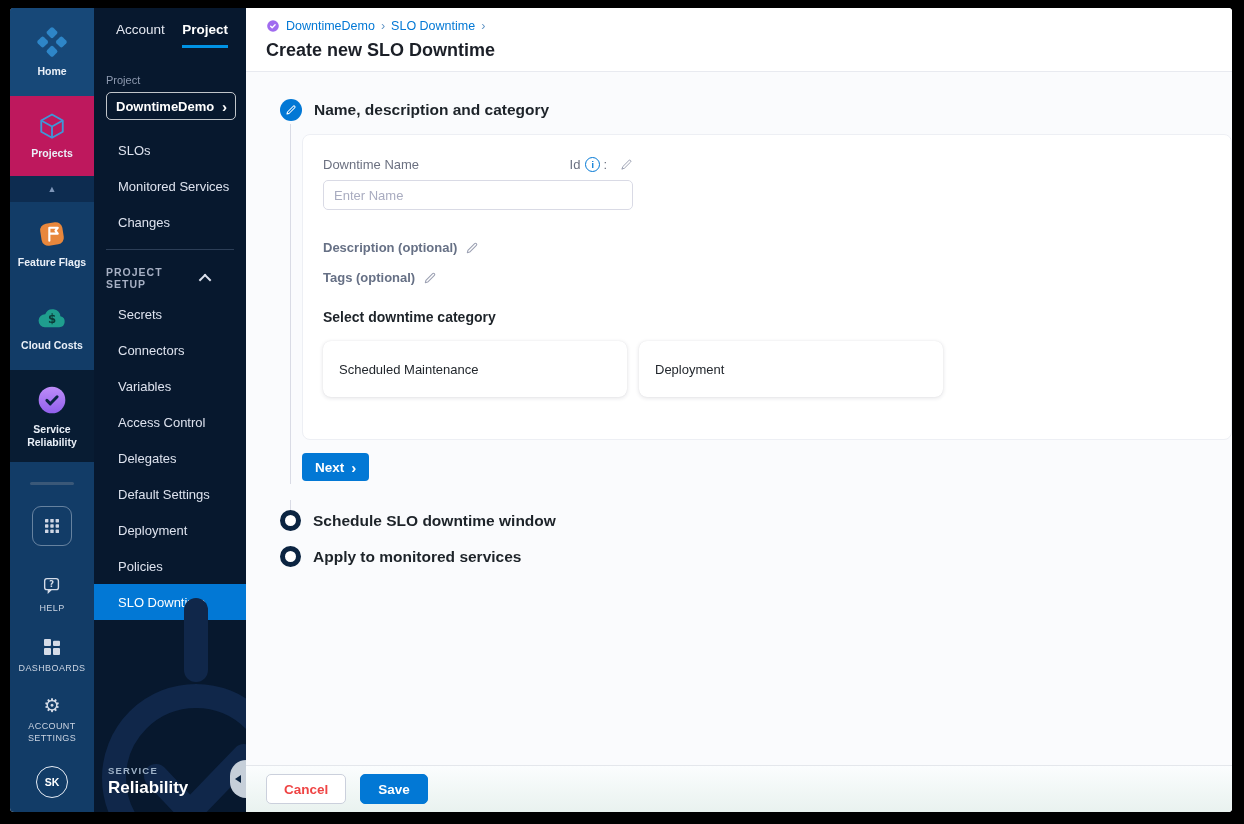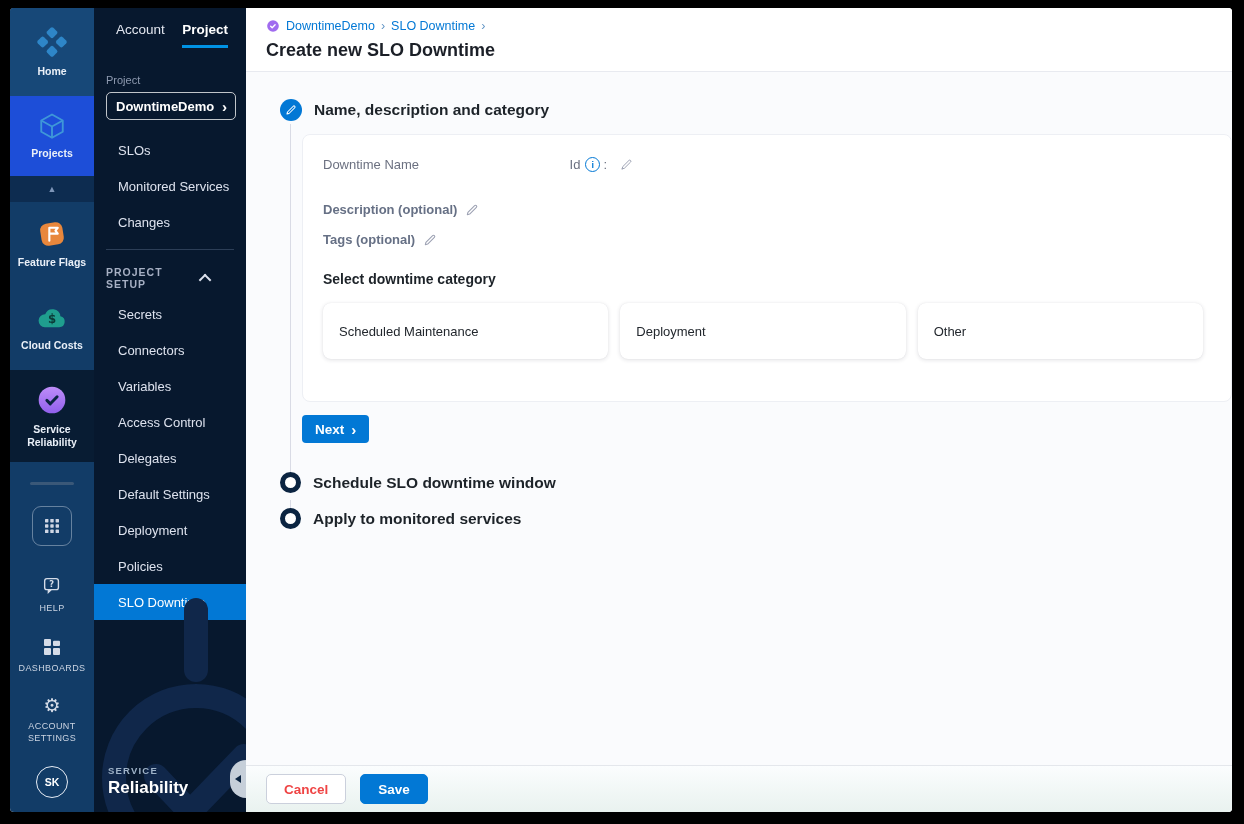--- a/index.html
+++ b/index.html
@@ -5,21 +5,21 @@
   html,body{margin:0;padding:0;background:#000;width:1244px;height:824px;overflow:hidden;
     font-family:"Liberation Sans","DejaVu Sans",sans-serif;-webkit-font-smoothing:antialiased;}
   .app{position:absolute;left:10px;top:8px;width:1222px;height:804px;border-radius:4px;
     overflow:hidden;display:flex;background:#fff;}
 
   
   .rail{width:84px;flex:0 0 84px;background:#123C67;display:flex;flex-direction:column;color:#E6EBF3;}
   .rail-tile{display:flex;flex-direction:column;align-items:center;justify-content:center;text-align:center;cursor:pointer;}
   .rail-tile .lbl{font-size:10.5px;font-weight:700;color:#EAF0F8;margin-top:6px;line-height:1.25;}
   .tile-top{background:#174878;height:88px;}
-  .tile-top2{background:#1d4ed8;height:80px;}
+  .tile-top2{background:#be185d;height:80px;}
   .scroll-strip{height:26px;background:#0D2C50;display:flex;align-items:center;justify-content:center;
     color:#7E96B8;font-size:9px;cursor:pointer;}
   .tile-mod{height:84px;}
   .tile-active{background:#081C33;height:92px;}
   .dash-wrap{height:42px;display:flex;align-items:center;justify-content:center;}
   .dash{width:44px;height:3px;border-radius:2px;background:#3A5878;}
   .grid-btn{width:38px;height:38px;margin:2px auto 0;border:1px solid rgba(207,214,228,.45);border-radius:9px;
     display:flex;align-items:center;justify-content:center;cursor:pointer;}
   .rail-bottom{margin-top:auto;display:flex;flex-direction:column;align-items:center;padding-bottom:14px;}
   .rail-mini{display:flex;flex-direction:column;align-items:center;margin-top:22px;cursor:pointer;}
@@ -341,20 +341,21 @@
             <span>Id</span>
             <span class="info-dot">i</span>
             <span class="colon">:</span>
             <span class="pencil-gray">
               <svg width="13" height="13" viewBox="0 0 24 24" fill="none" stroke="currentColor" stroke-width="1.8" stroke-linecap="round" stroke-linejoin="round">
                 <path d="M4 20l1-4L16.5 4.5a2 2 0 0 1 3 3L8 19l-4 1z"></path>
               </svg>
             </span>
           </span>
         </div>
+        <input class="text-input" type="text" placeholder="Enter Name" style="">
 
         <div class="opt-row" style="margin-top:30px;">
           <span class="opt-label">Description (optional)</span>
           <span class="pencil-gray">
             <svg width="14" height="14" viewBox="0 0 24 24" fill="none" stroke="currentColor" stroke-width="1.8" stroke-linecap="round" stroke-linejoin="round">
               <path d="M4 20l1-4L16.5 4.5a2 2 0 0 1 3 3L8 19l-4 1z"></path>
             </svg>
           </span>
         </div>
 
@@ -369,23 +370,20 @@
 
         <div class="cat-heading">Select downtime category</div>
 
         <div class="cat-row">
           <div class="cat-card">
             <span>Scheduled Maintenance</span>
           </div>
           <div class="cat-card">
             <span>Deployment</span>
           </div>
-          <div class="cat-card">
-            <span>Other</span>
-          </div>
         </div>
       </div>
 
       <button class="next-btn">
         <span>Next</span>
         <span class="chev">›</span>
       </button>
 
       
       <div class="step-row step2">

